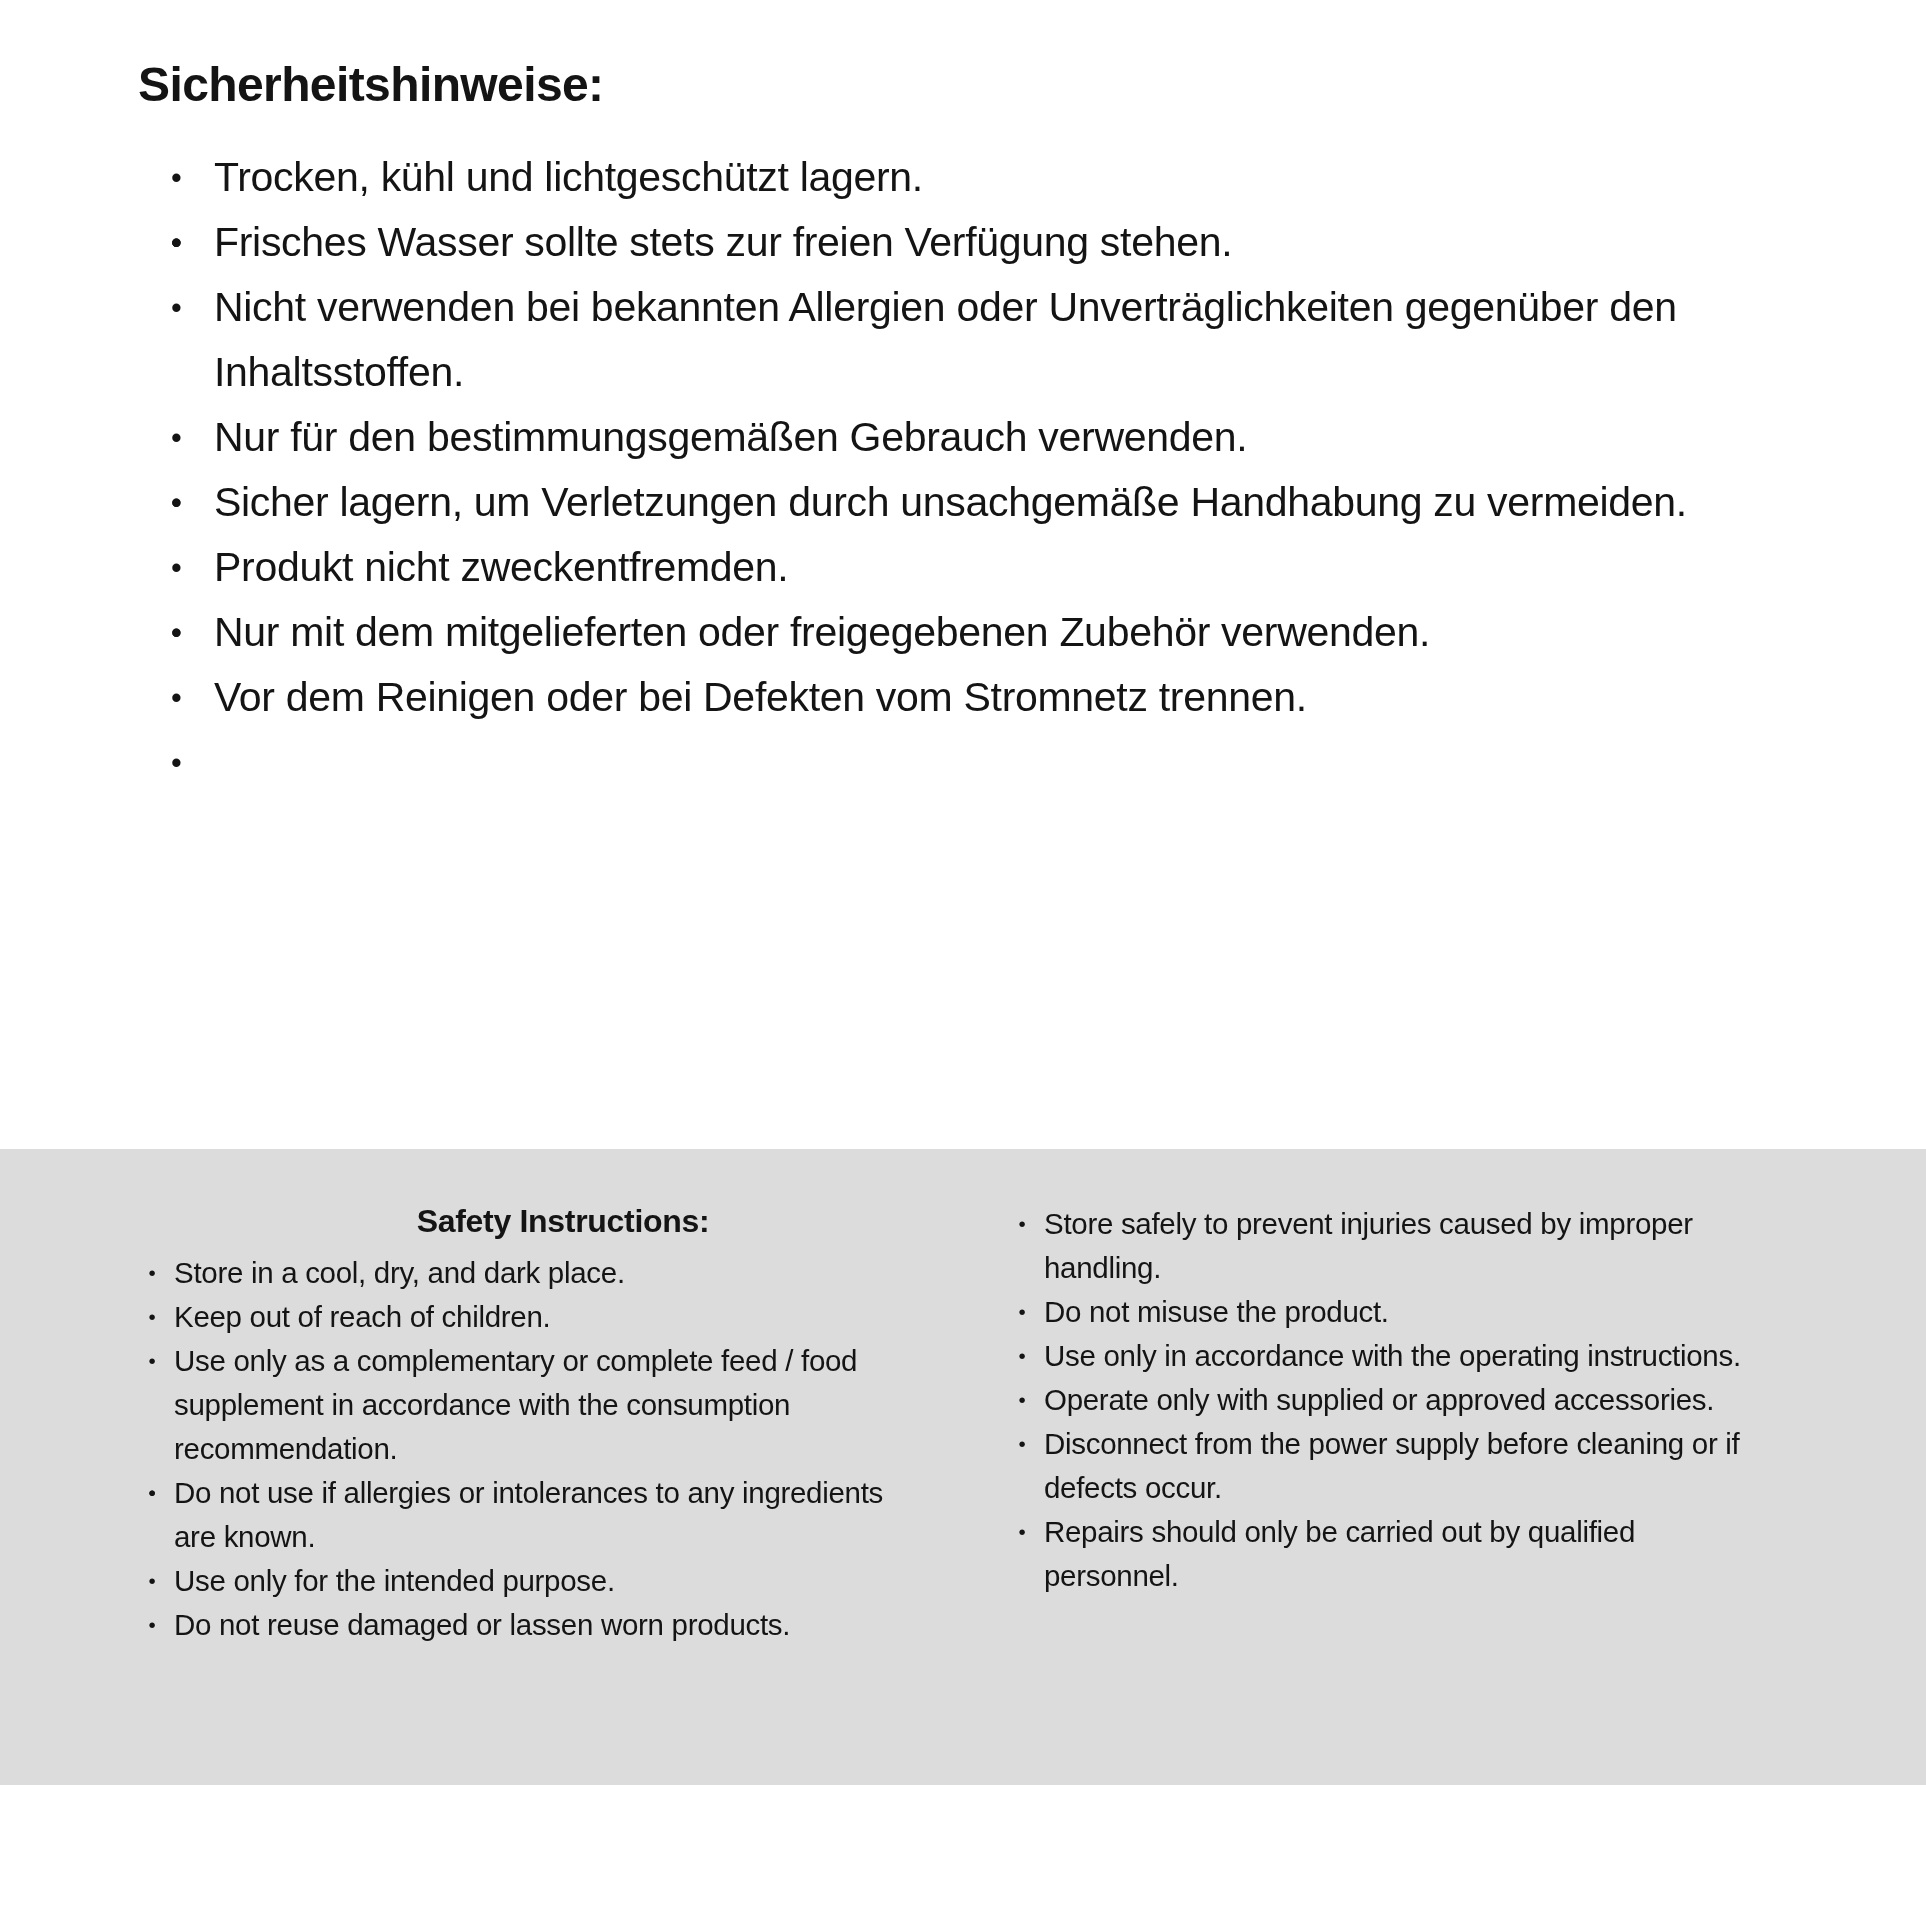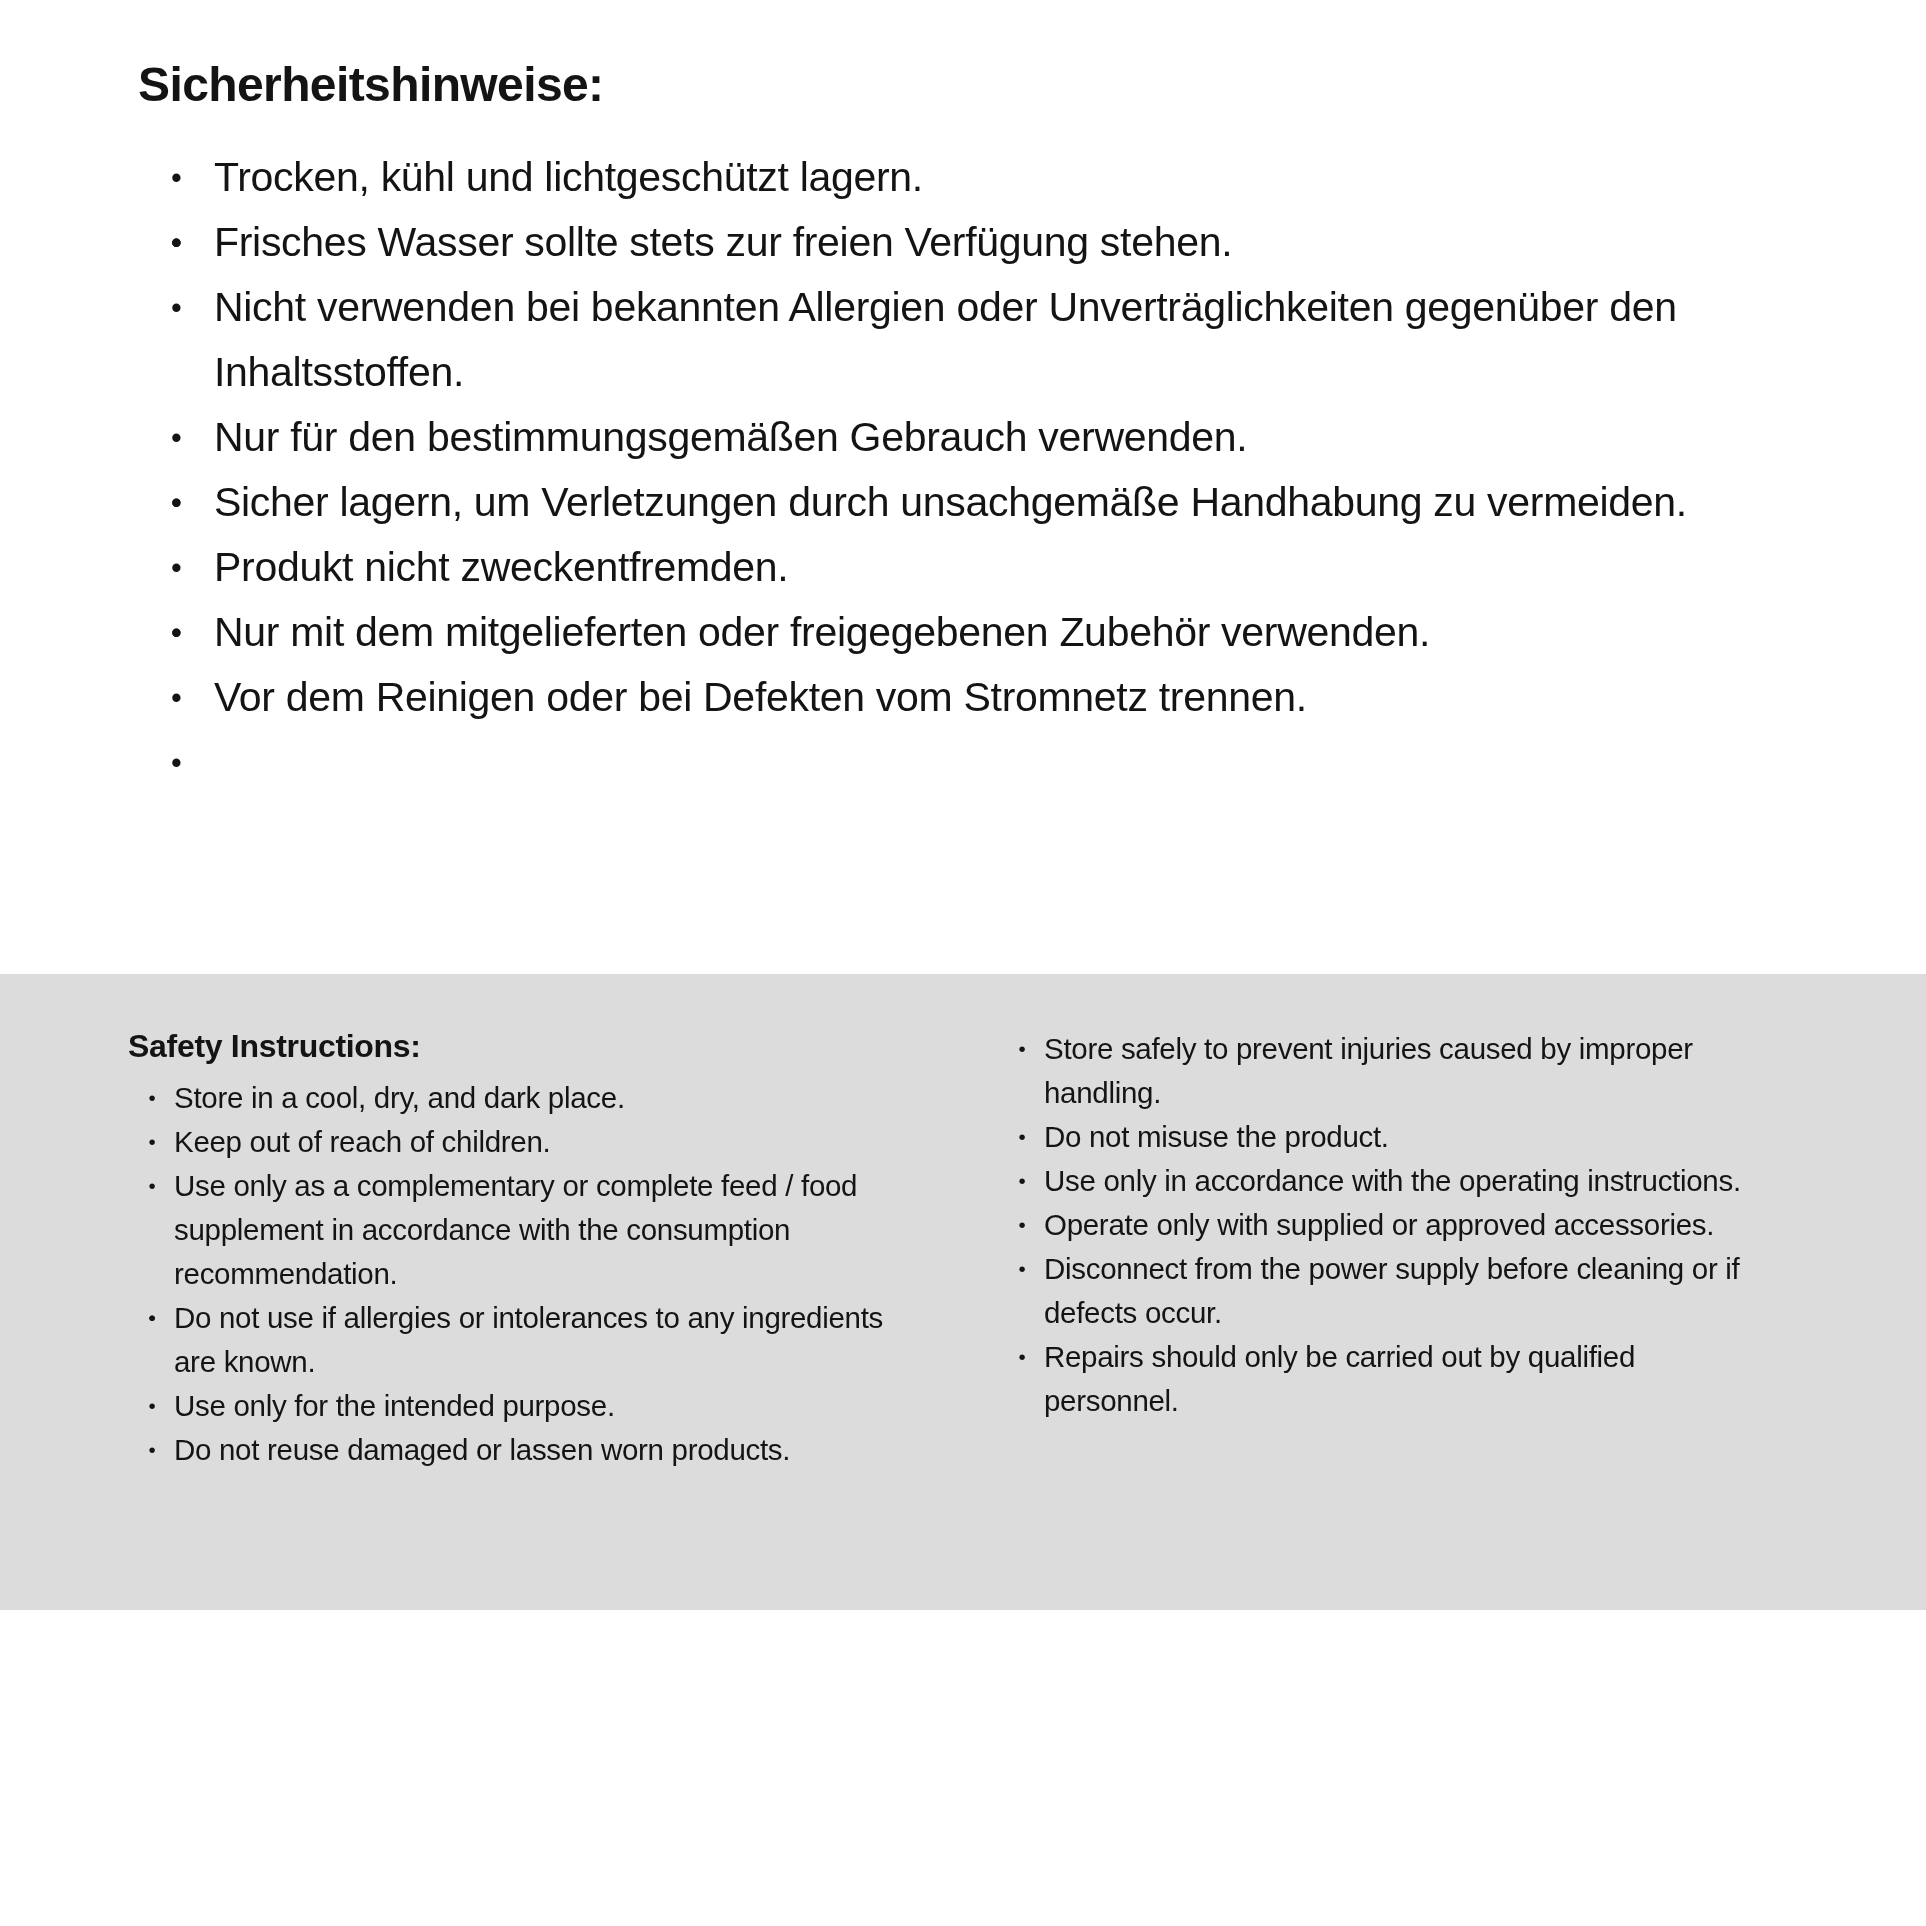--- a/index.html
+++ b/index.html
@@ -9,21 +9,21 @@
     height: 1926px;
     background: #ffffff;
     color: #141414;
     font-family: "Liberation Sans", "DejaVu Sans", sans-serif;
     overflow: hidden;
   }
 
   
   .section-german {
     box-sizing: border-box;
-    height: 974px;
+    height: 1149px;
     padding: 56px 60px 0 138px;
   }
   .title-de {
     margin: 0;
     font-size: 48px;
     font-weight: 700;
     letter-spacing: -0.6px;
     line-height: 1.2;
   }
   ul.list {
@@ -60,20 +60,21 @@
     align-items: flex-start;
   }
   .col-left  { box-sizing: border-box; width: 870px; flex: none; }
   .col-right { flex: none; }
   .title-en {
     margin: 0 0 10.3px 0;
     font-size: 32px;
     font-weight: 700;
     letter-spacing: -0.3px;
     line-height: 39px;
+    text-align: center;
   }
   ul.list-en {
     font-size: 29.5px;
     line-height: 44px;
     letter-spacing: -0.3px;
   }
   ul.list-en > li {
     position: relative;
     padding-left: 46px;
   }

